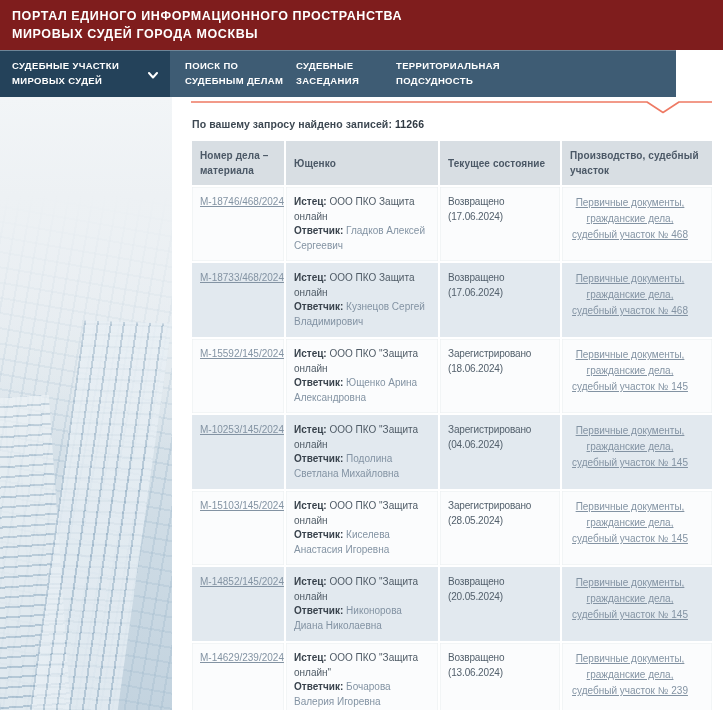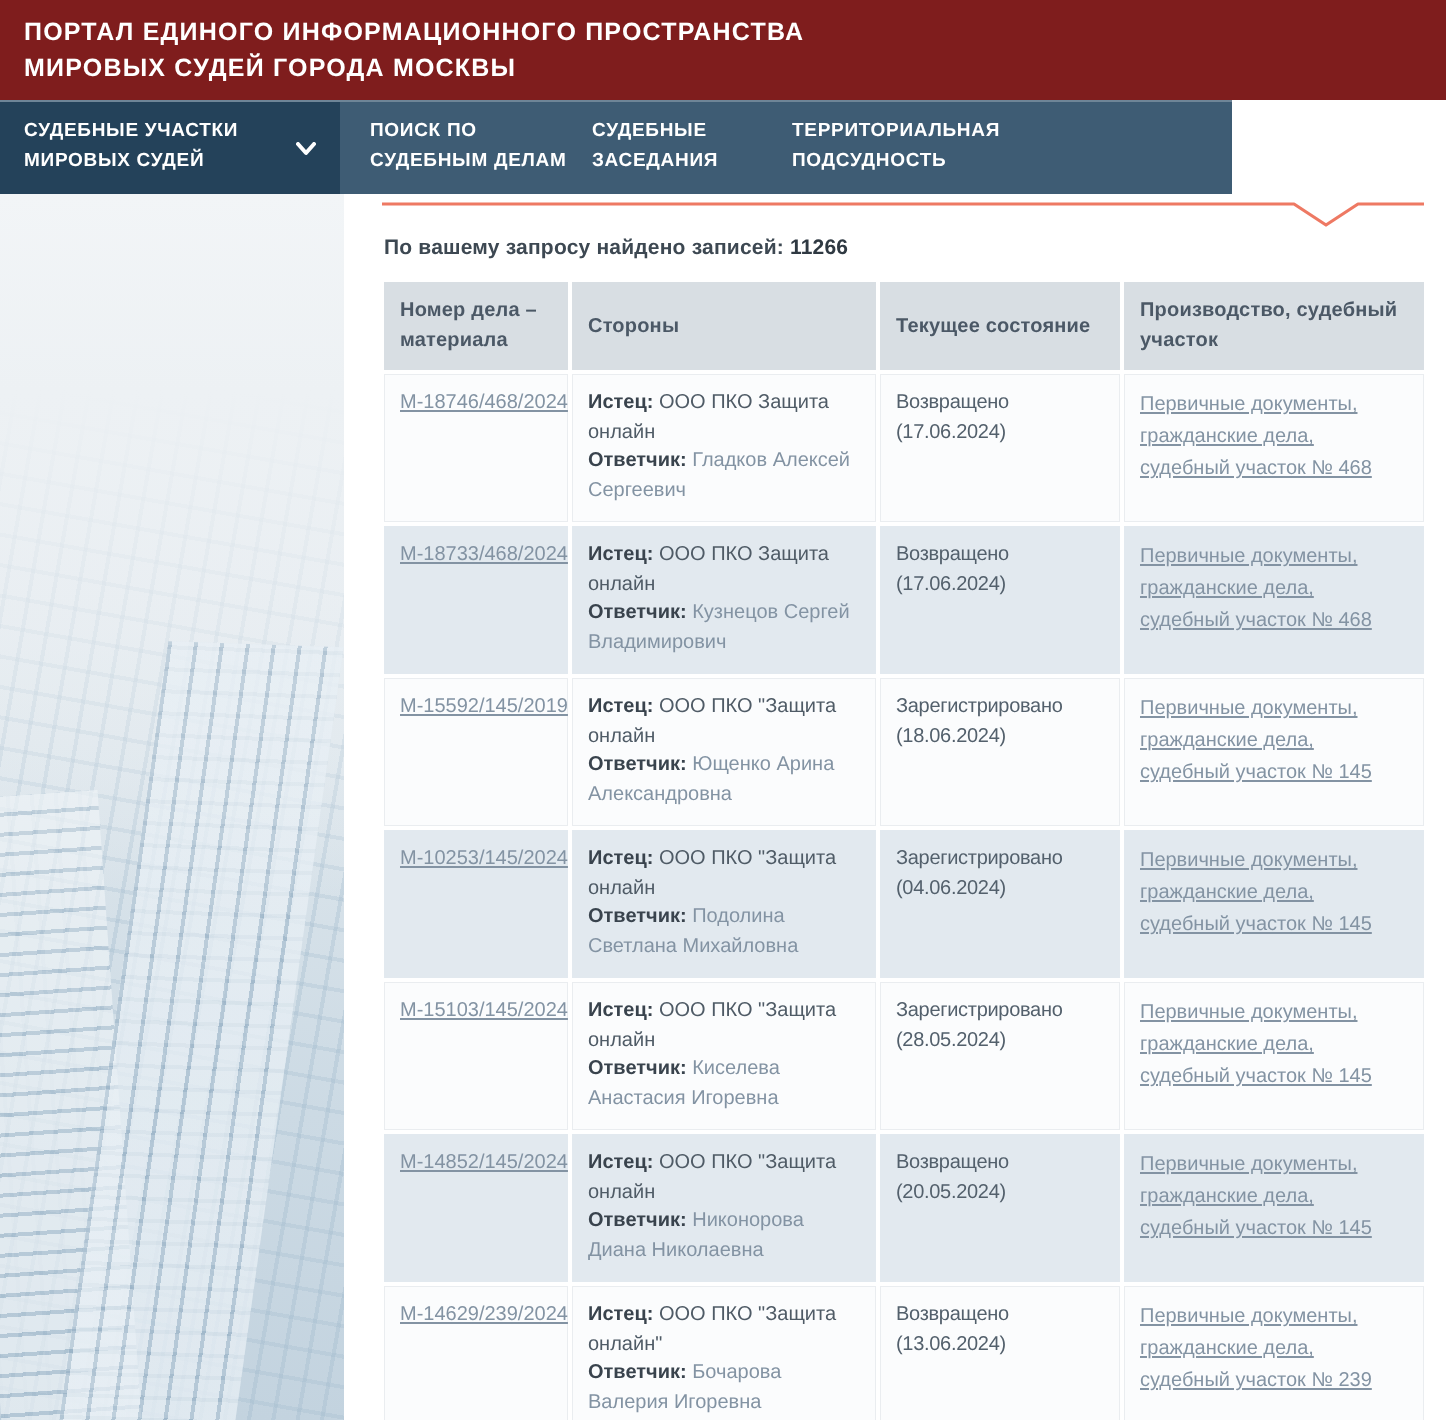--- a/index.html
+++ b/index.html
@@ -12,21 +12,21 @@
   .site-header{
     position:absolute;left:0;top:0;width:723px;height:50px;
     background:#7f1d1d;box-sizing:border-box;padding:7px 0 0 12px;
   }
   .site-title{
     color:#fff;font-weight:700;font-size:12.5px;line-height:1.45;
     letter-spacing:.6px;max-width:440px;text-transform:uppercase;
   }
   
   .nav-bar{
-    position:absolute;left:0;top:50px;width:616px;height:47px;
+    position:absolute;left:0;top:50px;width:676px;height:47px;
     background:#3E5C74;border-top:1px solid rgba(255,255,255,.25);
     box-sizing:border-box;display:flex;
   }
   .nav-first{
     width:170px;height:100%;background:#24425A;flex:0 0 auto;
     display:flex;align-items:center;justify-content:space-between;
     box-sizing:border-box;padding:0 12px 0 12px;cursor:pointer;
   }
   .nav-label{
     color:#fff;font-weight:700;font-size:9.5px;line-height:1.55;
@@ -86,21 +86,21 @@
   }
   th:last-child{border-right:none;}
   td{
     padding:8px 7px 8px 8px;vertical-align:top;line-height:1.45;
     border-right:2px solid #fff;border-bottom:2px solid #fff;color:#53606C;
   }
   td:last-child{border-right:none;}
   tbody tr:nth-child(odd) td{background:#FBFCFD;box-shadow:inset 0 0 0 .5px #EAEDF0;}
   tbody tr:nth-child(even) td{background:#E2E9EF;}
   a.case-link{color:#8393A3;text-decoration:underline;white-space:nowrap;cursor:pointer;}
-  a.prod-link{color:#8393A3;text-decoration:underline;cursor:pointer;display:inline-block;max-width:120px;line-height:1.6;}
+  a.prod-link{color:#8393A3;text-decoration:underline;cursor:pointer;display:inline-block;max-width:120px;line-height:1.6;text-align:center;}
   .party-label{font-weight:700;color:#39434D;}
   .plaintiff-name{color:#4F5B66;}
   .defendant-name{color:#8393A3;}
   .status-text{letter-spacing:-.15px;}
 </style>
 </head>
 <body>
 
 <div class="site-header">
   <div class="site-title">ПОРТАЛ ЕДИНОГО ИНФОРМАЦИОННОГО ПРОСТРАНСТВА МИРОВЫХ СУДЕЙ ГОРОДА МОСКВЫ</div>
@@ -138,40 +138,40 @@
   <table class="case-table">
     <colgroup>
         <col class="c1">
         <col class="c2">
         <col class="c3">
         <col class="c4">
       </colgroup>
     <thead>
       <tr>
         <th>Номер дела – материала</th>
-        <th>Стороны</th>
+        <th>Ющенко</th>
         <th>Текущее состояние</th>
         <th>Производство, судебный участок</th>
       </tr>
     </thead>
     <tbody>
         <tr>
           <td class="cell-case"><a class="case-link">М-18746/468/2024</a></td>
           <td class="cell-parties"><span class="party-label">Истец:</span> <span class="plaintiff-name">ООО ПКО Защита онлайн</span><br><span class="party-label">Ответчик:</span> <span class="defendant-name">Гладков Алексей Сергеевич</span></td>
           <td class="cell-status"><span class="status-text">Возвращено (17.06.2024)</span></td>
           <td class="cell-production"><a class="prod-link">Первичные документы, гражданские дела, судебный участок № 468</a></td>
         </tr>
         <tr>
           <td class="cell-case"><a class="case-link">М-18733/468/2024</a></td>
           <td class="cell-parties"><span class="party-label">Истец:</span> <span class="plaintiff-name">ООО ПКО Защита онлайн</span><br><span class="party-label">Ответчик:</span> <span class="defendant-name">Кузнецов Сергей Владимирович</span></td>
           <td class="cell-status"><span class="status-text">Возвращено (17.06.2024)</span></td>
           <td class="cell-production"><a class="prod-link">Первичные документы, гражданские дела, судебный участок № 468</a></td>
         </tr>
         <tr>
-          <td class="cell-case"><a class="case-link">М-15592/145/2019</a></td>
+          <td class="cell-case"><a class="case-link">М-15592/145/2024</a></td>
           <td class="cell-parties"><span class="party-label">Истец:</span> <span class="plaintiff-name">ООО ПКО "Защита онлайн</span><br><span class="party-label">Ответчик:</span> <span class="defendant-name">Ющенко Арина Александровна</span></td>
           <td class="cell-status"><span class="status-text">Зарегистрировано (18.06.2024)</span></td>
           <td class="cell-production"><a class="prod-link">Первичные документы, гражданские дела, судебный участок № 145</a></td>
         </tr>
         <tr>
           <td class="cell-case"><a class="case-link">М-10253/145/2024</a></td>
           <td class="cell-parties"><span class="party-label">Истец:</span> <span class="plaintiff-name">ООО ПКО "Защита онлайн</span><br><span class="party-label">Ответчик:</span> <span class="defendant-name">Подолина Светлана Михайловна</span></td>
           <td class="cell-status"><span class="status-text">Зарегистрировано (04.06.2024)</span></td>
           <td class="cell-production"><a class="prod-link">Первичные документы, гражданские дела, судебный участок № 145</a></td>
         </tr>

